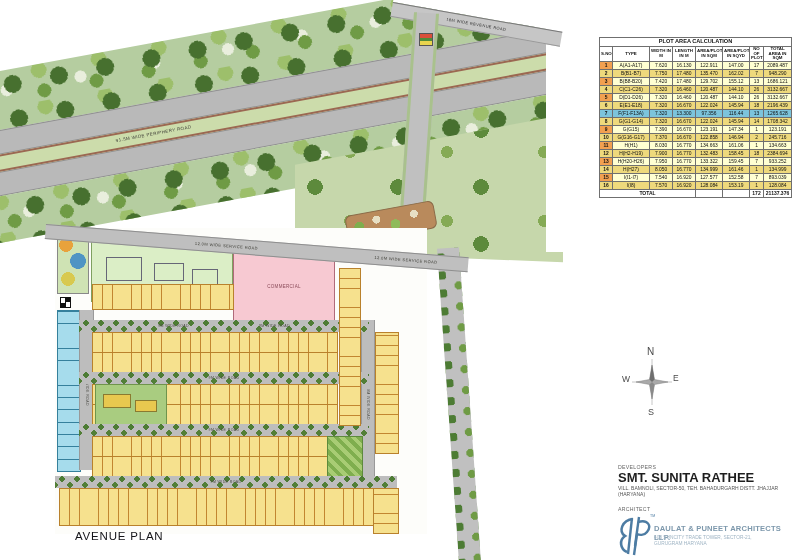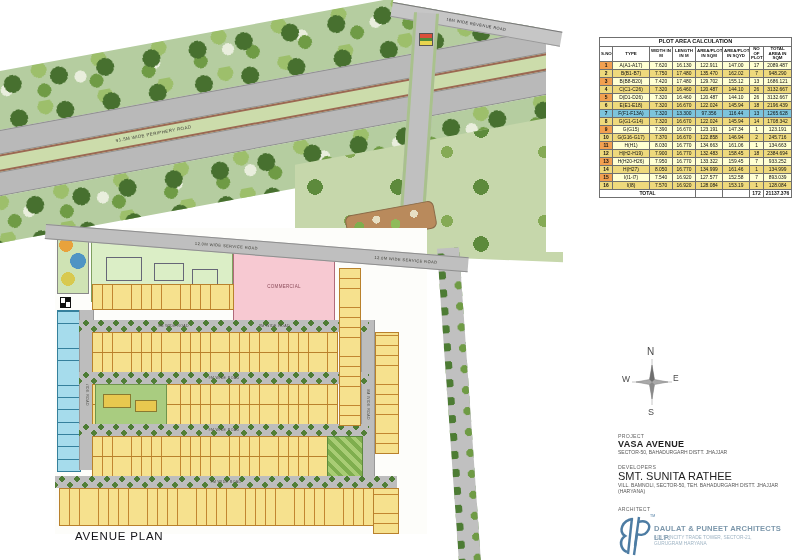--- a/index.html
+++ b/index.html
@@ -151,21 +151,21 @@
   .ce{left:51px;top:27px;font-size:8.5px;color:#5a5a5a}
   .cs{left:26px;top:61px;font-size:9px;color:#5a5a5a}
   .compass svg{position:absolute;left:10px;top:13px}
 
   
   .label-sm{font-size:5.2px;color:#666;letter-spacing:.3px}
   .name-lg{font-size:9px;font-weight:bold;color:#1e1e1e;letter-spacing:.3px}
   .addr{font-size:5px;color:#555}
   .project{left:618px;top:433px;z-index:6}
   .developers{left:618px;top:464px;width:172px;z-index:6}
-  .dev-name{font-size:11px;font-weight:normal;color:#1e1e1e}
+  .dev-name{font-size:13px;font-weight:bold;color:#1e1e1e}
   .architect{left:618px;top:506px;z-index:6}
   .logo{left:616px;top:514px;z-index:6}
   .tm{position:absolute;left:650px;top:514px;font-size:3.5px;color:#4d7ca3;z-index:6}
   .firm{left:654px;top:524px;font-size:7.6px;font-weight:bold;color:#7d98ac;letter-spacing:.2px;z-index:6}
   .aaddr1{left:654px;top:535px;font-size:4.8px;color:#9fb4c4;z-index:6}
   .aaddr2{left:654px;top:541px;font-size:4.8px;color:#9fb4c4;z-index:6}
 
   .layout-title{left:75px;top:530px;font-size:11.5px;color:#141418;letter-spacing:.8px;z-index:6}
 </style>
 </head>
@@ -461,25 +461,20 @@
     <span class="cs">S</span>
     <svg width="40" height="46" viewBox="0 0 40 46">
       <line x1="20" y1="0" x2="20" y2="46" stroke="#b8b8b8" stroke-width="0.8"></line>
       <line x1="0" y1="23" x2="40" y2="23" stroke="#b8b8b8" stroke-width="0.8"></line>
       <polygon points="20,6 22.5,20.5 36,23 22.5,25.5 20,40 17.5,25.5 4,23 17.5,20.5" fill="#a9a9a9" stroke="#7e7e7e" stroke-width="0.5"></polygon>
       <polygon points="20,6 22.5,20.5 20,23 17.5,20.5" fill="#6e6e6e"></polygon>
       <polygon points="20,40 17.5,25.5 20,23 22.5,25.5" fill="#8a8a8a"></polygon>
     </svg>
   </div>
 
-  <div class="abs project">
-    <div class="label-sm">PROJECT</div>
-    <div class="name-lg">VASA AVENUE</div>
-    <div class="addr">SECTOR-50, BAHADURGARH DISTT. JHAJJAR</div>
-  </div>
 
   <div class="abs developers">
     <div class="label-sm">DEVELOPERS</div>
     <div class="dev-name">SMT. SUNITA RATHEE</div>
     <div class="addr">VILL. BAMNOLI, SECTOR-50, TEH. BAHADURGARH DISTT. JHAJJAR</div>
     <div class="addr">(HARYANA)</div>
   </div>
 
   <div class="abs architect">
     <div class="label-sm">ARCHITECT</div>

